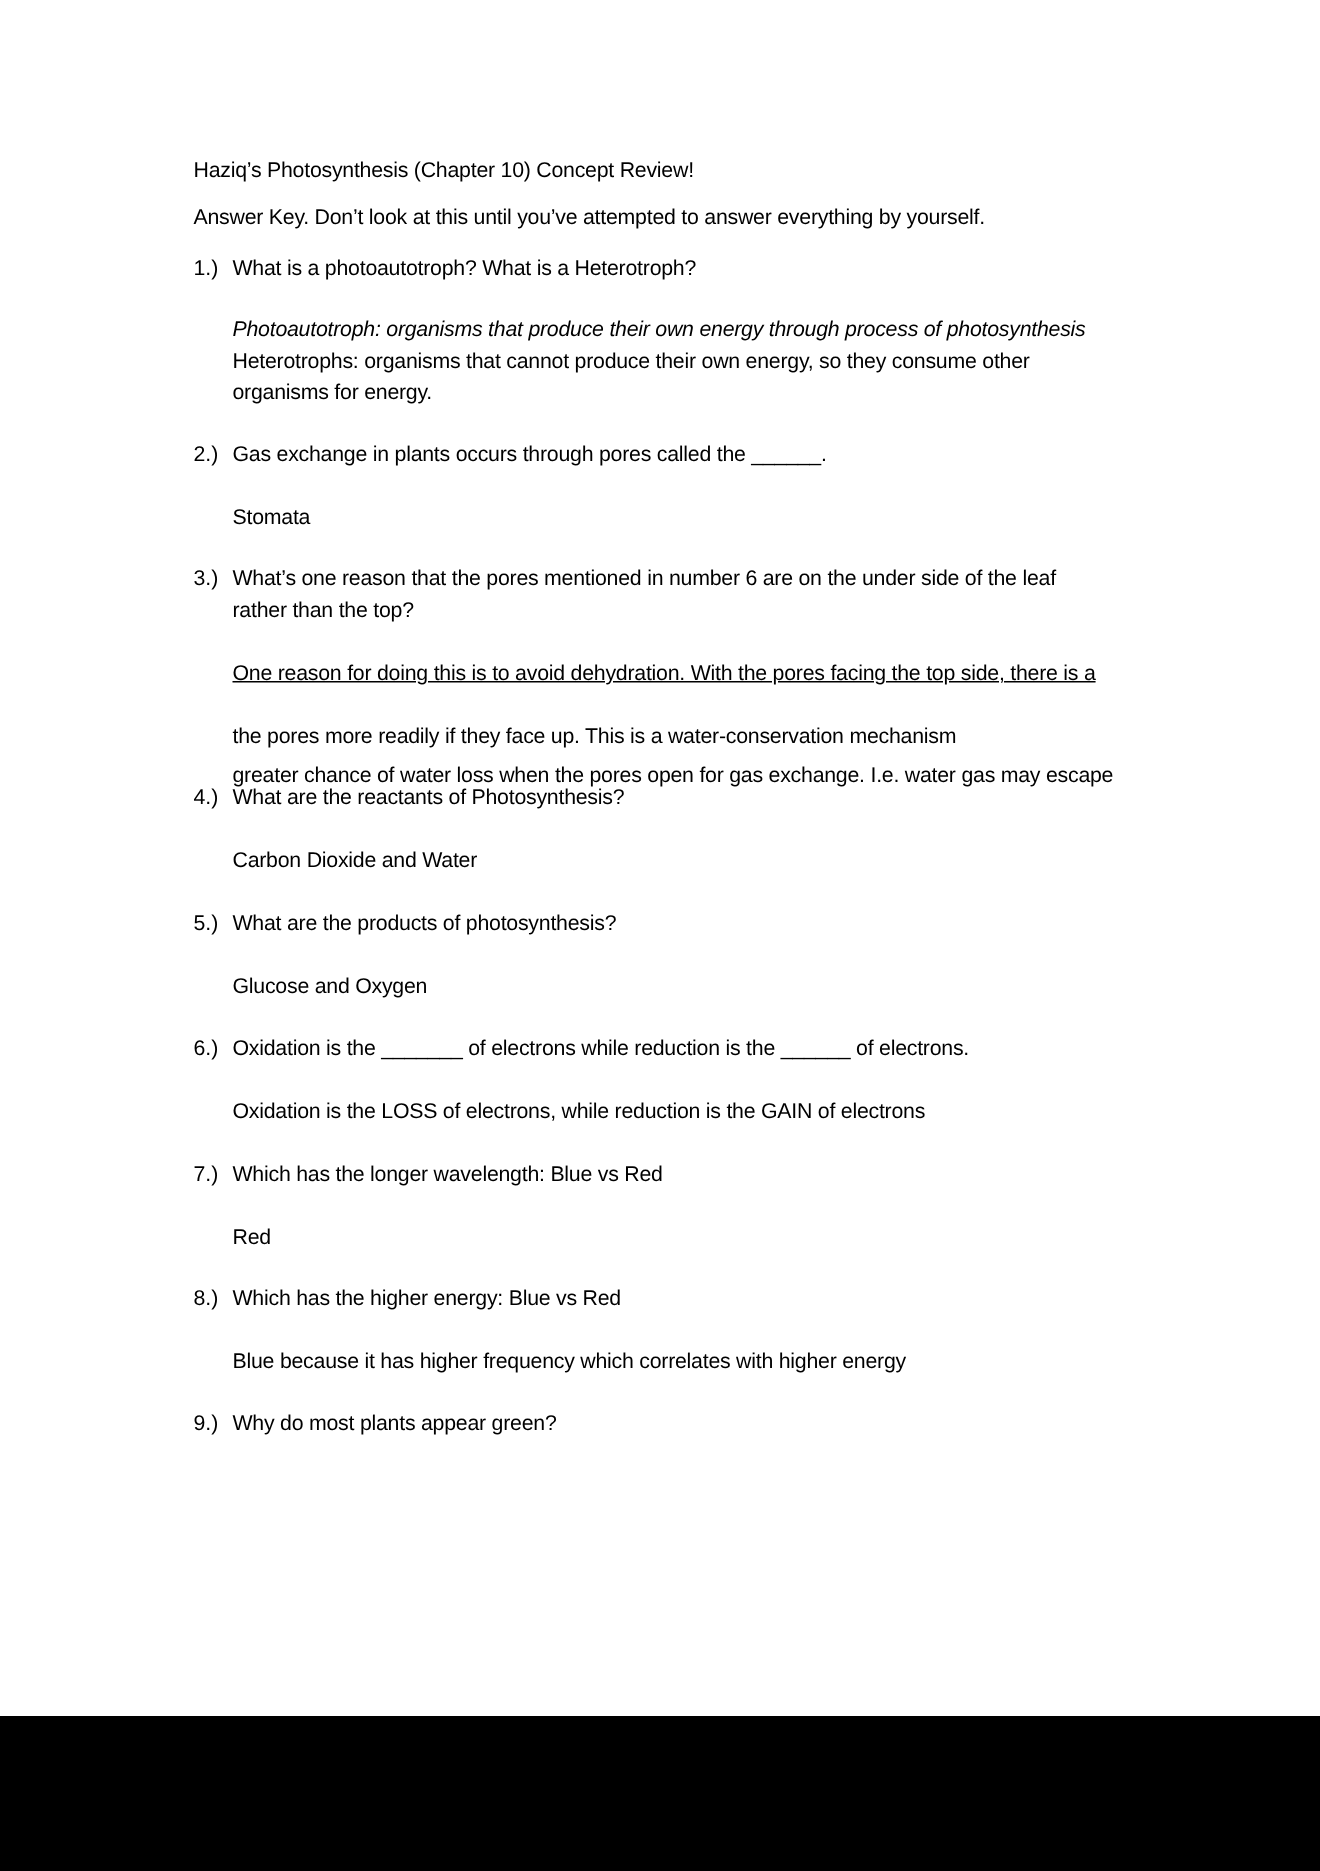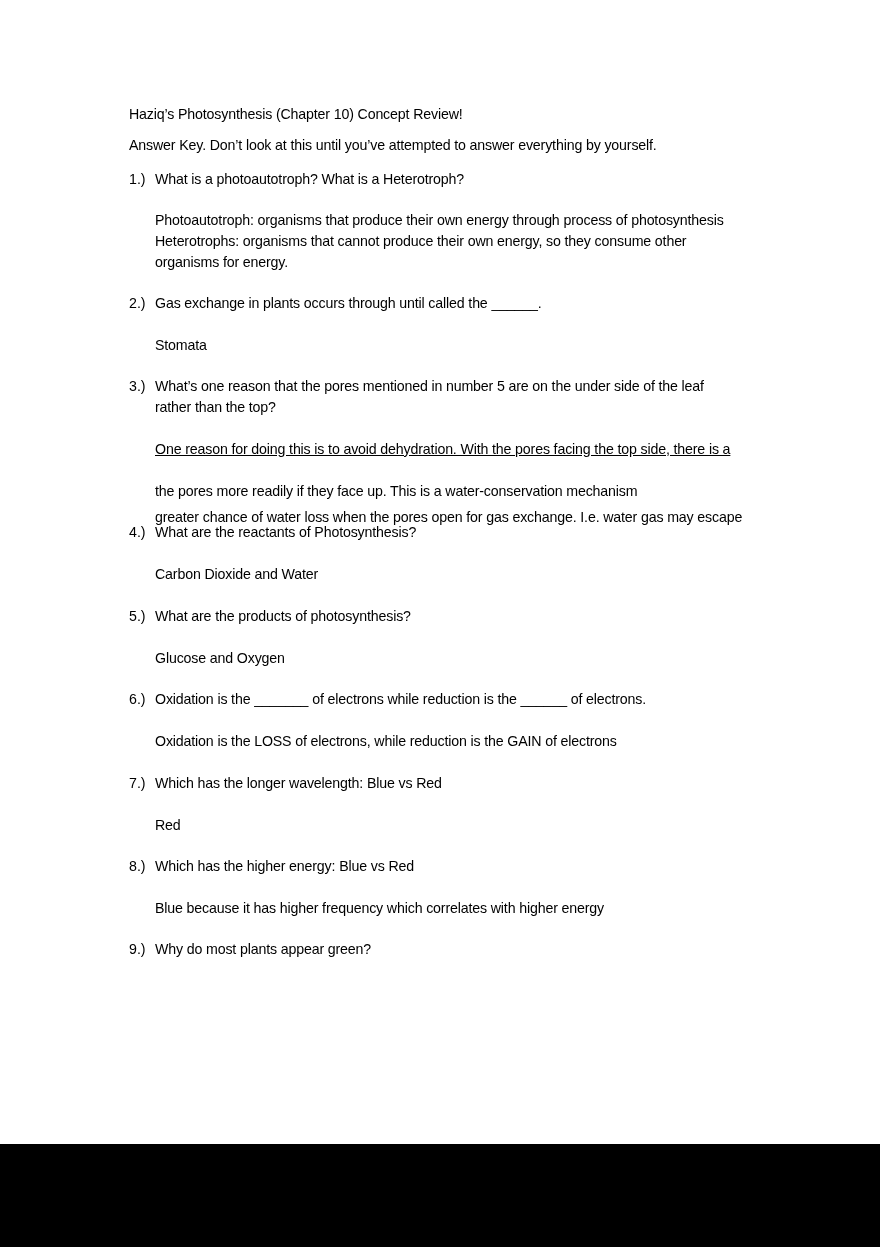--- a/index.html
+++ b/index.html
@@ -20,34 +20,34 @@
 </head>
 <body>
 
 <div class="page">
   <div class="line" style="left:129px; top:104px;">Haziq’s Photosynthesis (Chapter 10) Concept Review!</div>
   <div class="line" style="left:129px; top:135px;">Answer Key. Don’t look at this until you’ve attempted to answer everything by yourself.</div>
 
   <div>
     <div class="num" style="top:169px;">1.)</div>
     <div class="line q" style="top:169px;">What is a photoautotroph? What is a Heterotroph?</div>
-    <div class="line a" style="top:210px;">Photoautotroph: organisms that produce their own energy through process of photosynthesis</div>
+    <div class="line a" style="top:210px;font-style:italic;">Photoautotroph: organisms that produce their own energy through process of photosynthesis</div>
     <div class="line a" style="top:231px;">Heterotrophs: organisms that cannot produce their own energy, so they consume other</div>
     <div class="line a" style="top:252px;">organisms for energy.</div>
   </div>
 
   <div>
     <div class="num" style="top:293px;">2.)</div>
-    <div class="line q" style="top:293px;">Gas exchange in plants occurs through until called the ______.</div>
+    <div class="line q" style="top:293px;">Gas exchange in plants occurs through pores called the ______.</div>
     <div class="line a" style="top:335px;">Stomata</div>
   </div>
 
   <div>
     <div class="num" style="top:376px;">3.)</div>
-    <div class="line q" style="top:376px;">What’s one reason that the pores mentioned in number 5 are on the under side of the leaf</div>
+    <div class="line q" style="top:376px;">What’s one reason that the pores mentioned in number 6 are on the under side of the leaf</div>
     <div class="line q" style="top:397px;">rather than the top?</div>
     <div class="line a" style="top:439px;text-decoration:underline;">One reason for doing this is to avoid dehydration. With the pores facing the top side, there is a</div>
     <div class="line a" style="top:460px;margin-top:47px;">greater chance of water loss when the pores open for gas exchange. I.e. water gas may escape</div>
     <div class="line a" style="top:481px;">the pores more readily if they face up. This is a water-conservation mechanism</div>
   </div>
 
   <div>
     <div class="num" style="top:522px;">4.)</div>
     <div class="line q" style="top:522px;">What are the reactants of Photosynthesis?</div>
     <div class="line a" style="top:564px;">Carbon Dioxide and Water</div>

